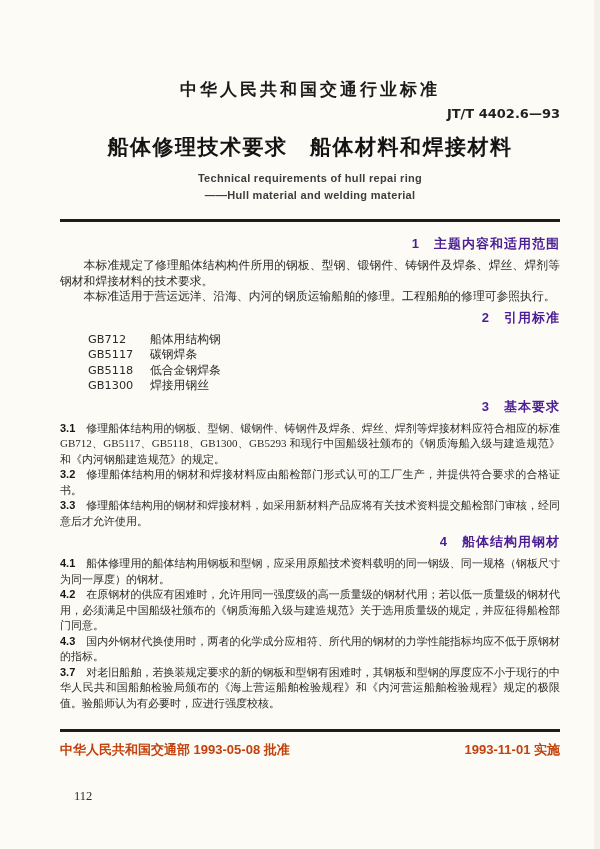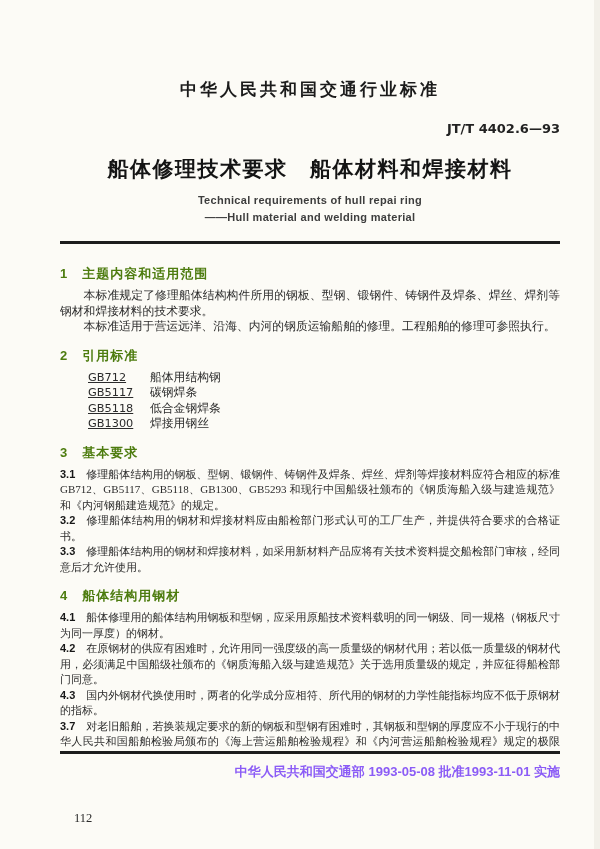--- a/index.html
+++ b/index.html
@@ -22,30 +22,30 @@
     font-weight:bold;
     font-size:17px;
     letter-spacing:3px;
     color:#1b1b1b;
   }
   .std-num {
     text-align:right;
     font-family:"DejaVu Sans", sans-serif;
     font-weight:bold;
     font-size:13px;
-    margin-top:20px;
+    margin-top:5px;
     color:#222;
   }
   .doc-title {
     text-align:center;
     font-family:"Liberation Sans", sans-serif;
     font-weight:bold;
     font-size:21px;
     letter-spacing:1.5px;
-    margin:19px 0 9px;
+    margin:12px 0 9px;
     color:#141414;
   }
   .title-en {
     text-align:center;
     font-family:"Liberation Sans", sans-serif;
     font-weight:bold;
     font-size:11px;
     line-height:17px;
     letter-spacing:0.3px;
     color:#3d3d3d;
@@ -58,22 +58,23 @@
   .top-rule { margin:15px 0 9px; }
 
   
   .doc-body { height:498px; overflow:hidden; }
 
   .section-heading {
     font-family:"Liberation Sans", sans-serif;
     font-weight:bold;
     font-size:13px;
     letter-spacing:1px;
-    margin:12px 0 5px;
-    color:#4d7c0f;
+    margin:4px 0 5px;
+    color:#4c1d95;
+    text-align:right;
   }
   .para {
     font-size:11.8px;
     line-height:15.5px;
     text-indent:2em;
     color:#2b2b2b;
     text-align:justify;
   }
   .clause {
     font-size:11px;
@@ -91,34 +92,33 @@
   .ref-item {
     font-size:11.8px;
     line-height:15.5px;
     color:#2b2b2b;
   }
   .ref-code {
     display:inline-block;
     min-width:62px;
     font-family:"DejaVu Sans", sans-serif;
     font-size:11.3px;
-    text-decoration:underline;
   }
 
   
   .bottom-rule { margin:0; }
   .footer-row {
     display:flex;
-    justify-content:flex-end;
+    justify-content:space-between;
     align-items:baseline;
     padding-top:9px;
     font-family:"Liberation Sans", sans-serif;
     font-weight:bold;
     font-size:13px;
-    color:#8b5cf6;
+    color:#c2410c;
   }
   .page-num {
     margin:30px 0 0 14px;
     font-size:12.5px;
     color:#2b2b2b;
   }
 </style>
 </head>
 <body>
 

